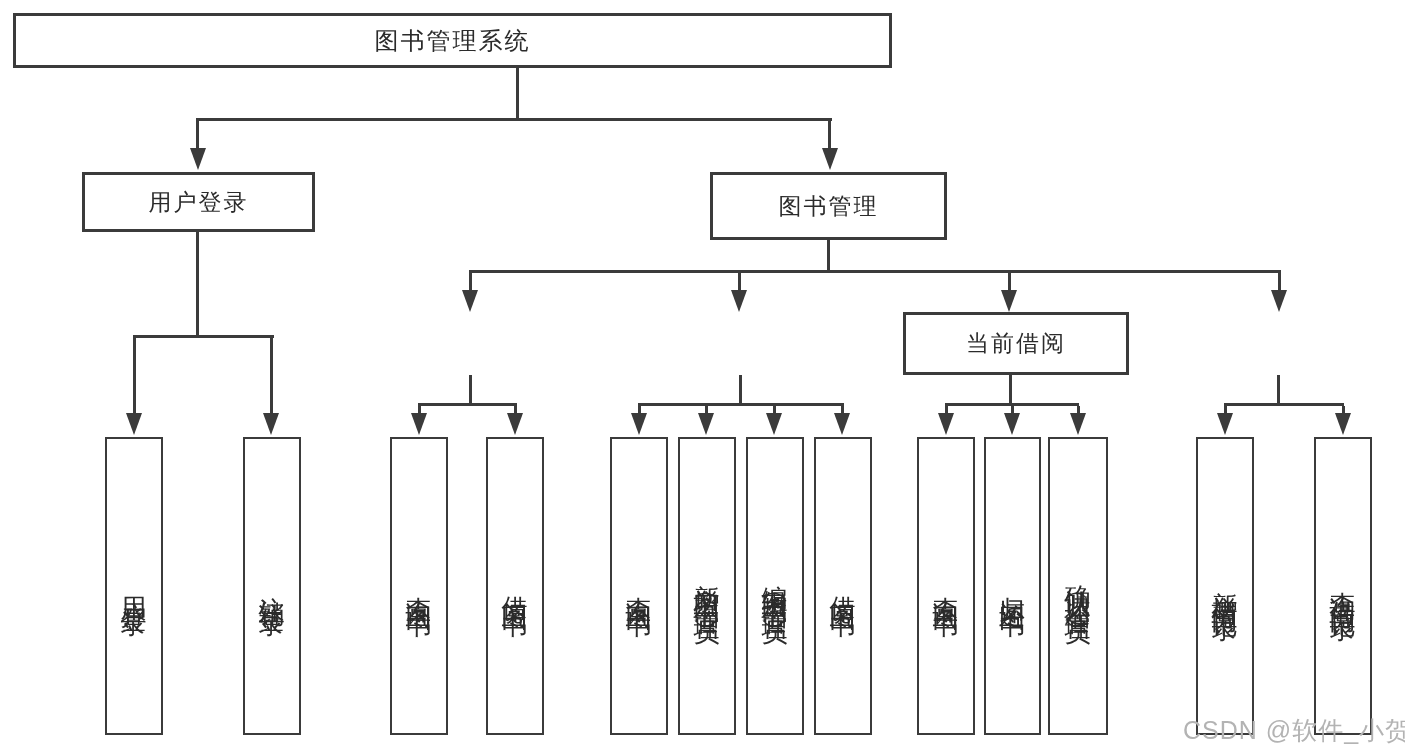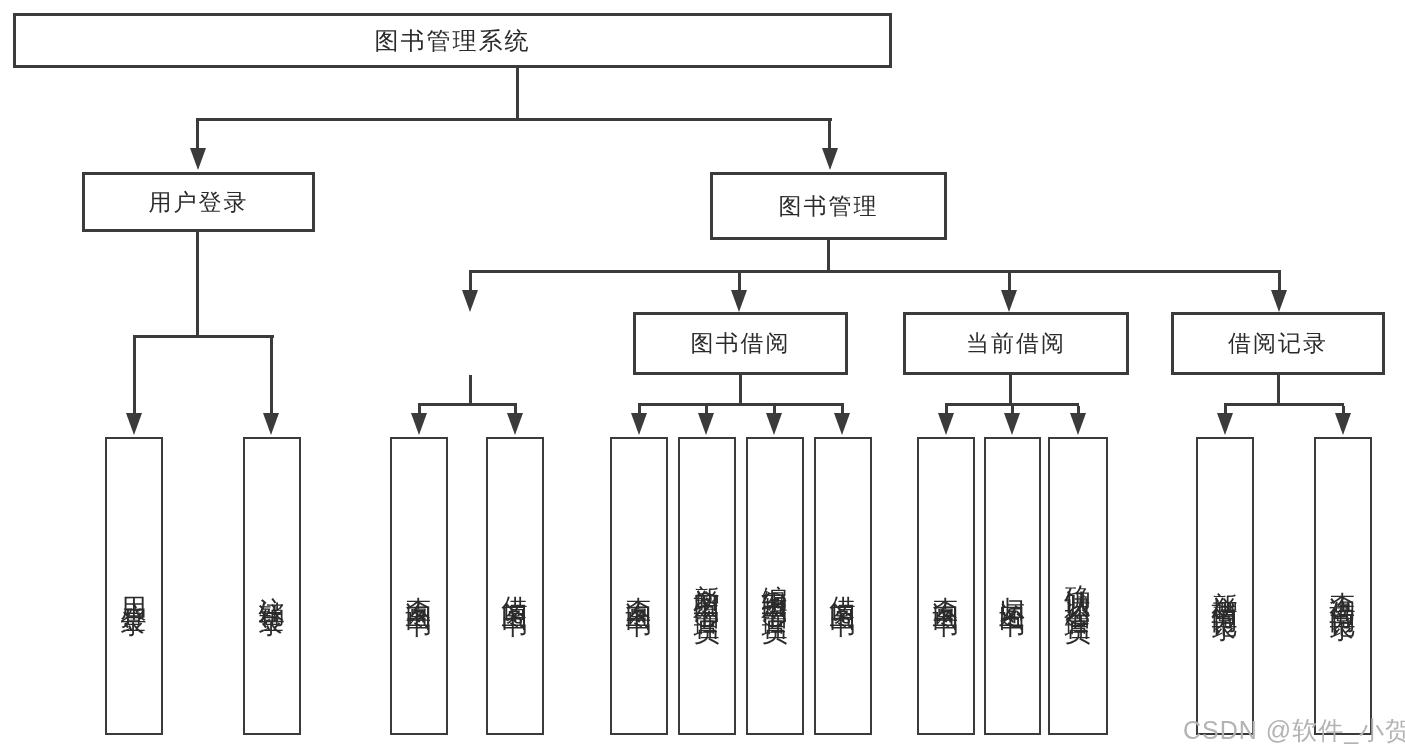--- a/index.html
+++ b/index.html
@@ -92,23 +92,21 @@
   <div class="hline" style="left:469px;top:270px;width:812px;height:3px;"></div>
   <div class="vline" style="left:469px;top:273px;width:3px;height:18px;"></div>
   <div class="arrowhead" style="left:462px;top:290px;"></div>
   <div class="vline" style="left:738px;top:273px;width:3px;height:18px;"></div>
   <div class="arrowhead" style="left:731px;top:290px;"></div>
   <div class="vline" style="left:1008px;top:273px;width:3px;height:18px;"></div>
   <div class="arrowhead" style="left:1001px;top:290px;"></div>
   <div class="vline" style="left:1278px;top:273px;width:3px;height:18px;"></div>
   <div class="arrowhead" style="left:1271px;top:290px;"></div>
 
-  <div class="box" style="left:633px;top:312px;width:215px;height:63px;">图书借阅</div>
   <div class="box" style="left:903px;top:312px;width:226px;height:63px;">当前借阅</div>
-  <div class="box" style="left:1171px;top:312px;width:214px;height:63px;">借阅记录</div>
 
   <div class="vline" style="left:469px;top:375px;width:3px;height:30px;"></div>
   <div class="hline" style="left:418px;top:403px;width:99px;height:3px;"></div>
   <div class="vline" style="left:418px;top:406px;width:3px;height:9px;"></div>
   <div class="arrowhead" style="left:411px;top:413px;"></div>
   <div class="vline" style="left:514px;top:406px;width:3px;height:9px;"></div>
   <div class="arrowhead" style="left:507px;top:413px;"></div>
 
   <div class="vline" style="left:739px;top:375px;width:3px;height:30px;"></div>
   <div class="hline" style="left:638px;top:403px;width:206px;height:3px;"></div>

